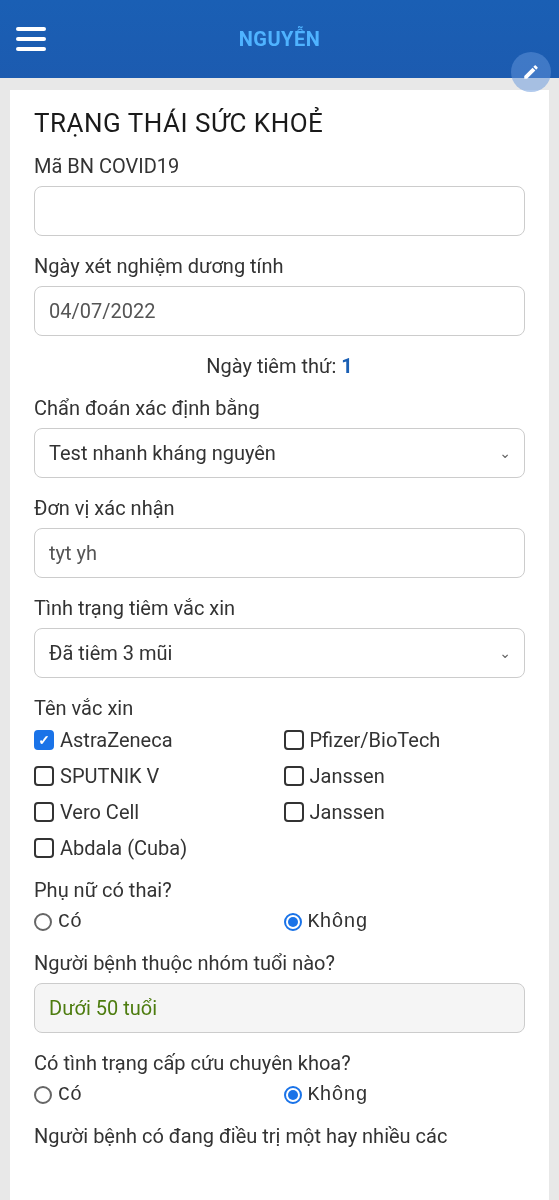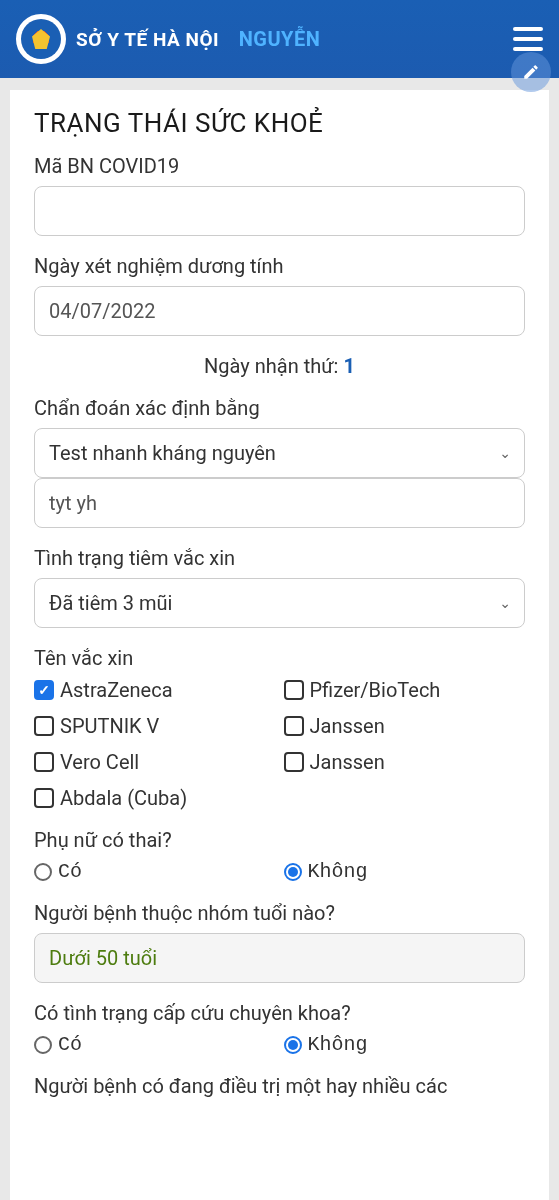--- a/index.html
+++ b/index.html
@@ -232,28 +232,20 @@
       width: 10px;
       height: 10px;
       background: #1a73e8;
       border-radius: 50%;
     }
   </style>
 </head>
 <body>
 
 <div class="header">
-  <div class="header-left">
-    <div class="logo">
-      <div class="logo-inner">
-        <div class="logo-icon"></div>
-      </div>
-    </div>
-    <div class="header-title">SỞ Y TẾ HÀ NỘI</div>
-  </div>
   <div class="header-user">NGUYỄN</div>
   <div class="hamburger">
     <div class="hamburger-line"></div>
     <div class="hamburger-line"></div>
     <div class="hamburger-line"></div>
   </div>
   <div class="edit-bubble">
     <svg width="18" height="18" viewBox="0 0 24 24" fill="#fff">
       <path d="M3 17.25V21h3.75L17.81 9.94l-3.75-3.75L3 17.25zM20.71 7.04c.39-.39.39-1.02 0-1.41l-2.34-2.34c-.39-.39-1.02-.39-1.41 0l-1.83 1.83 3.75 3.75 1.83-1.83z"></path>
     </svg>
@@ -263,32 +255,33 @@
 <div class="content">
   <h1 class="page-title">TRẠNG THÁI SỨC KHOẺ</h1>
 
   <div class="field-label">Mã BN COVID19</div>
   <input type="text" class="text-input" value="" style="">
 
   <div class="field-label">Ngày xét nghiệm dương tính</div>
   <input type="text" class="text-input" value="04/07/2022" style="">
 
   <div class="day-count">
-    <span>Ngày nhận thứ:</span>
+    <span>Ngày tiêm thứ:</span>
     <span class="day-count-value">1</span>
   </div>
 
   <div class="field-label">Chẩn đoán xác định bằng</div>
   <div class="select-wrap">
     <select class="select-input">
       <option>Test nhanh kháng nguyên</option>
     </select>
     <span class="select-arrow">⌄</span>
   </div>
 
+  <div class="field-label">Đơn vị xác nhận</div>
   <input type="text" class="text-input" value="tyt yh" style="">
 
   <div class="field-label">Tình trạng tiêm vắc xin</div>
   <div class="select-wrap">
     <select class="select-input">
       <option>Đã tiêm 3 mũi</option>
     </select>
     <span class="select-arrow">⌄</span>
   </div>
 

